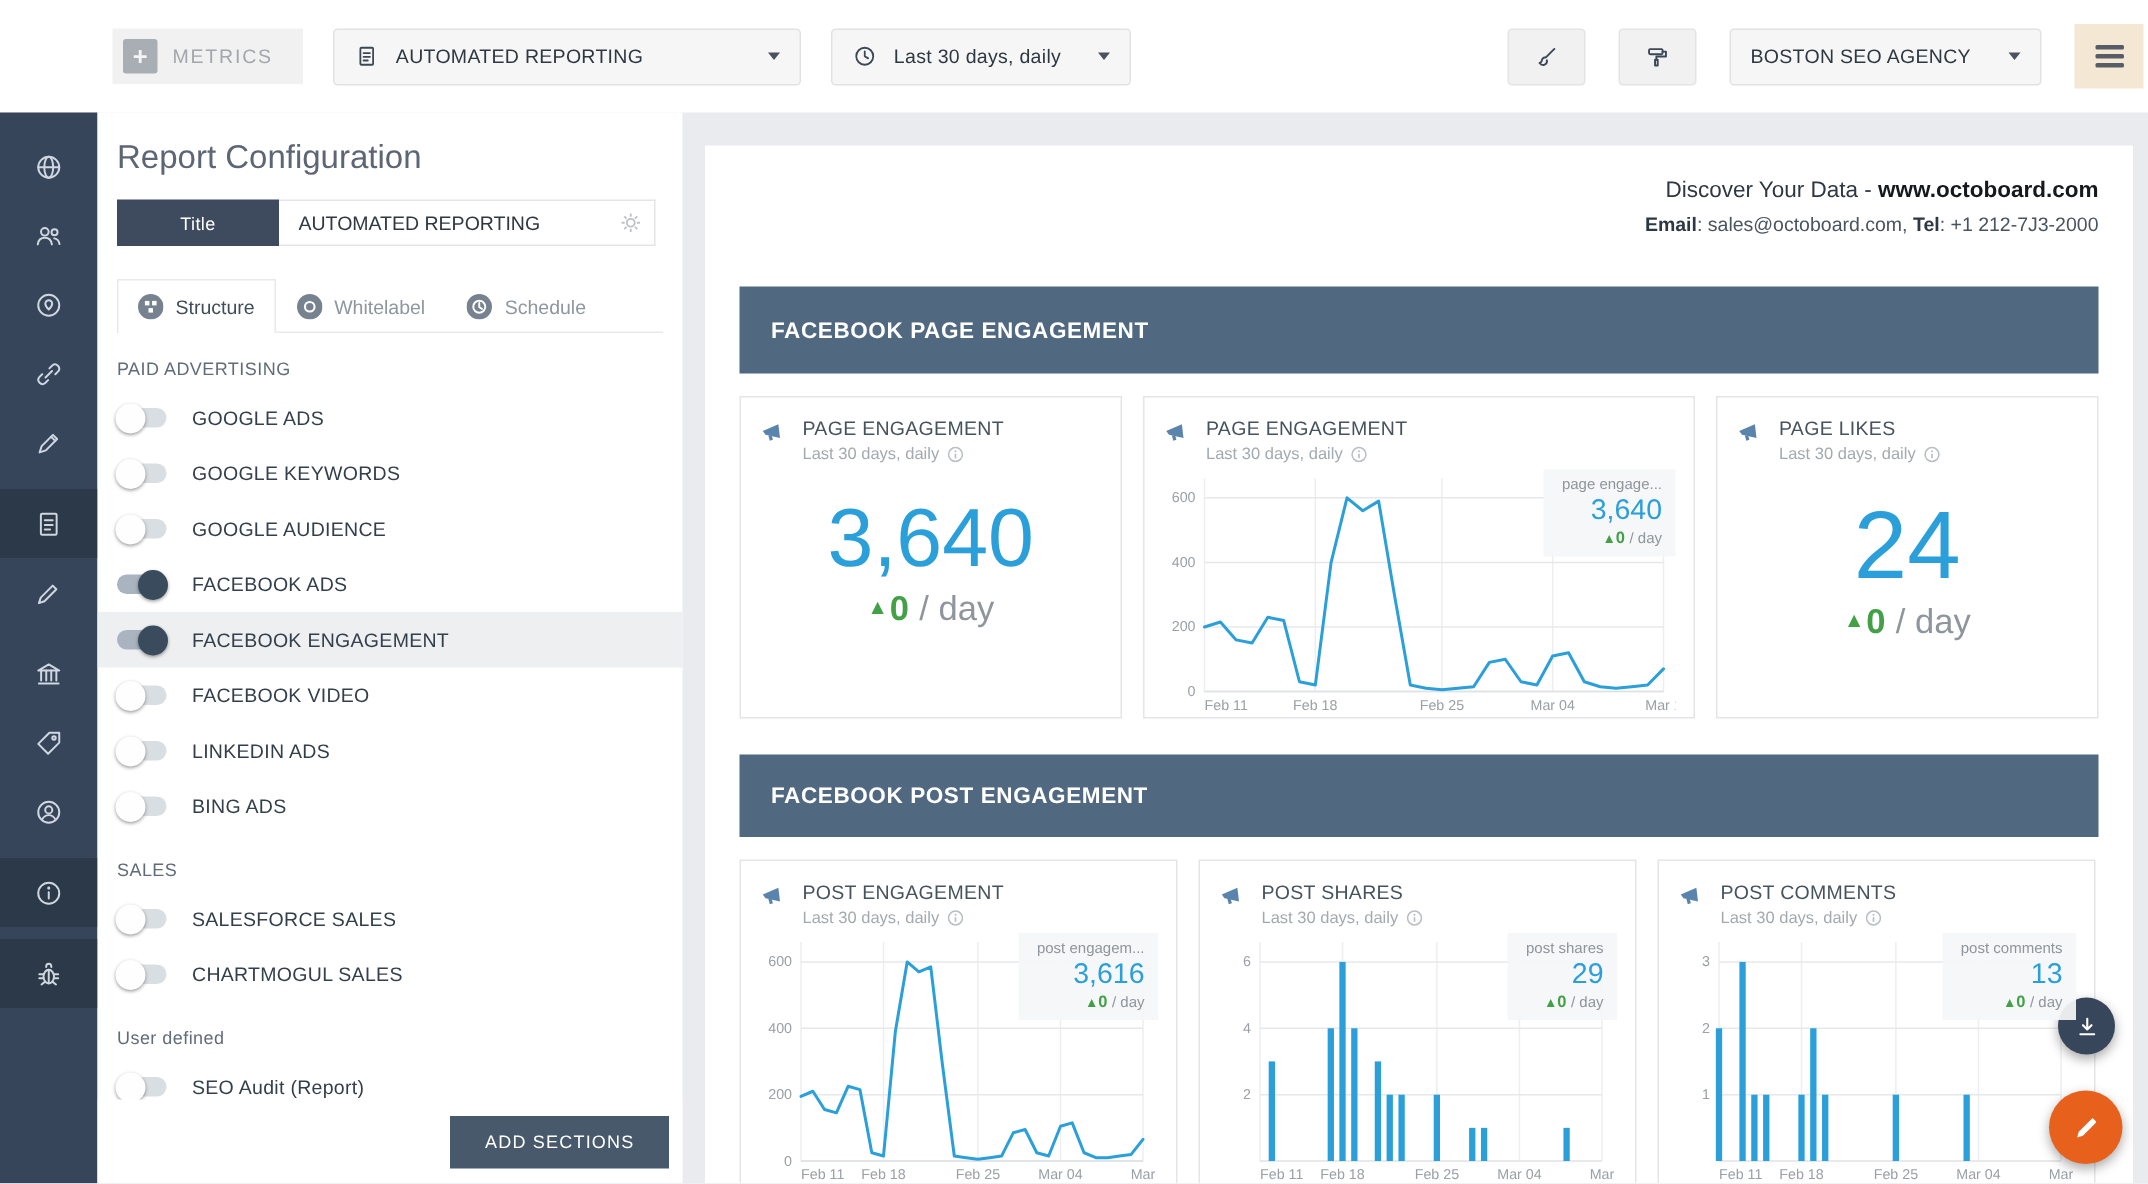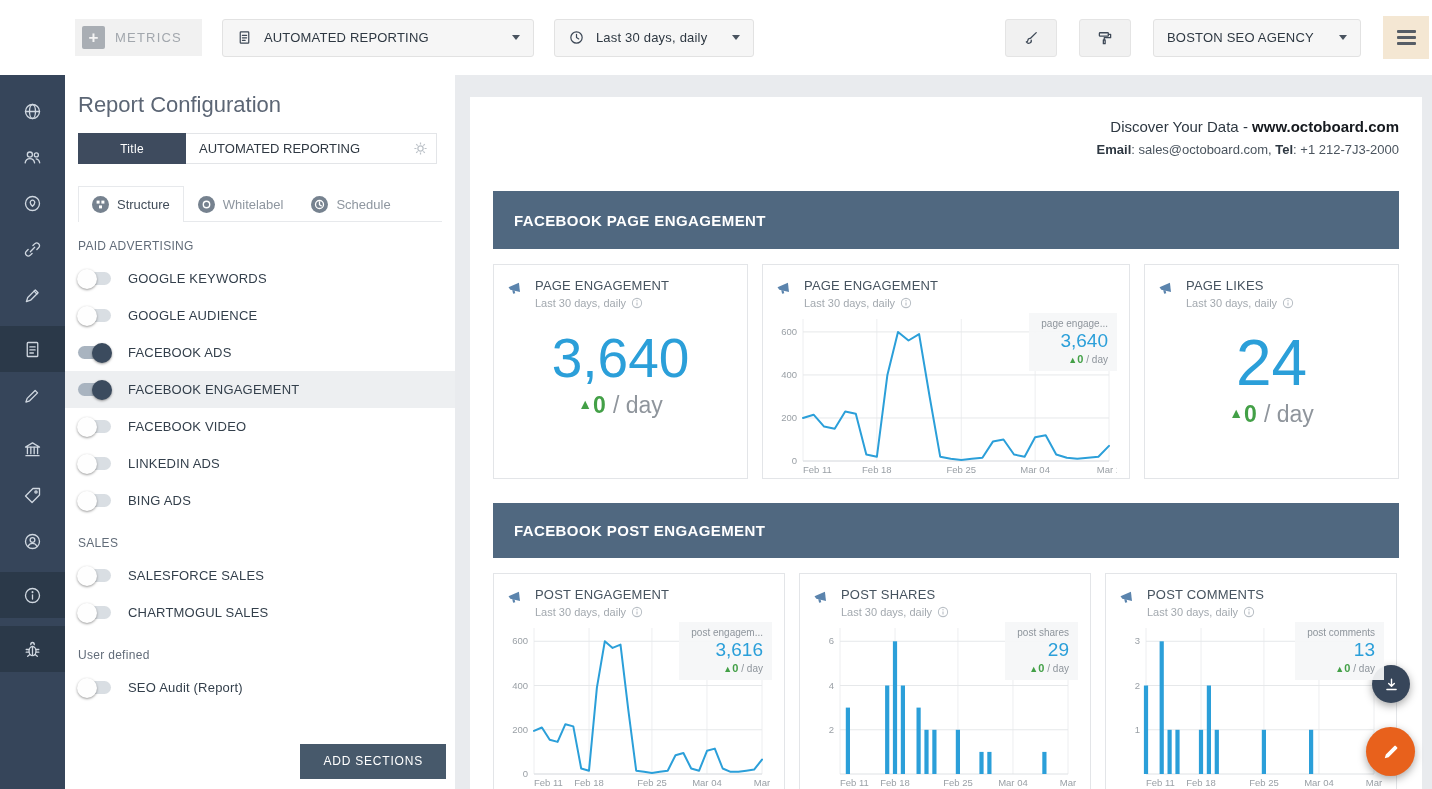--- a/index.html
+++ b/index.html
@@ -282,20 +282,26 @@
           <span>Schedule</span>
         </button>
       </div>
 
       <div class="group-heading">PAID ADVERTISING</div>
 
       <div class="t-row">
         <span class="toggle">
             <span class="knob"></span>
           </span>
+        <span class="t-label">GOOGLE ADS</span>
+      </div>
+      <div class="t-row">
+        <span class="toggle">
+            <span class="knob"></span>
+          </span>
         <span class="t-label">GOOGLE KEYWORDS</span>
       </div>
       <div class="t-row">
         <span class="toggle">
             <span class="knob"></span>
           </span>
         <span class="t-label">GOOGLE AUDIENCE</span>
       </div>
       <div class="t-row on">
         <span class="toggle">

